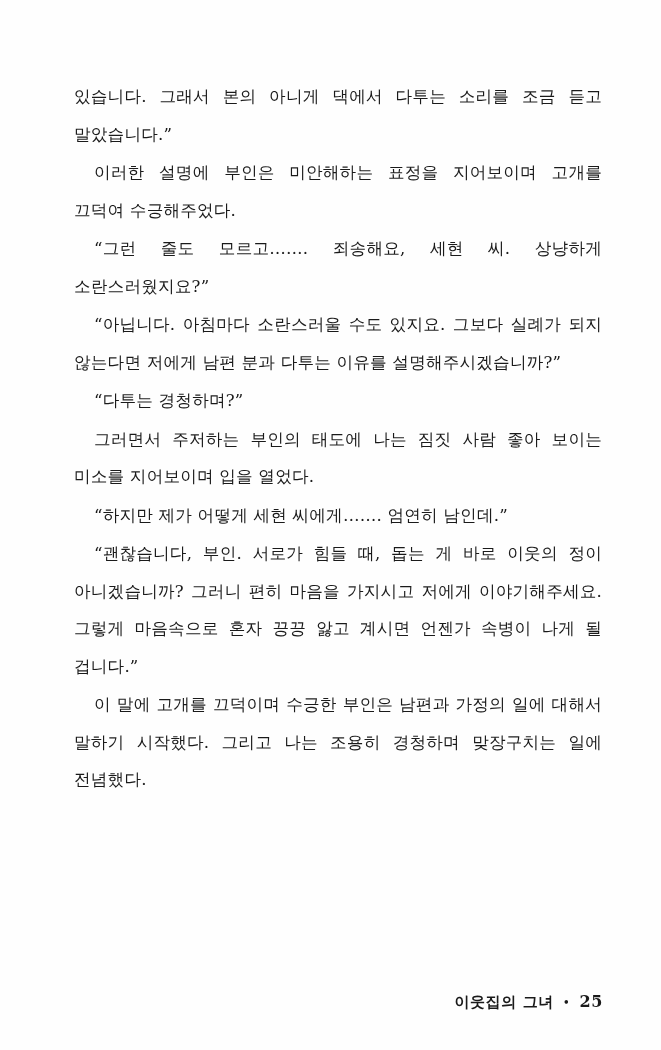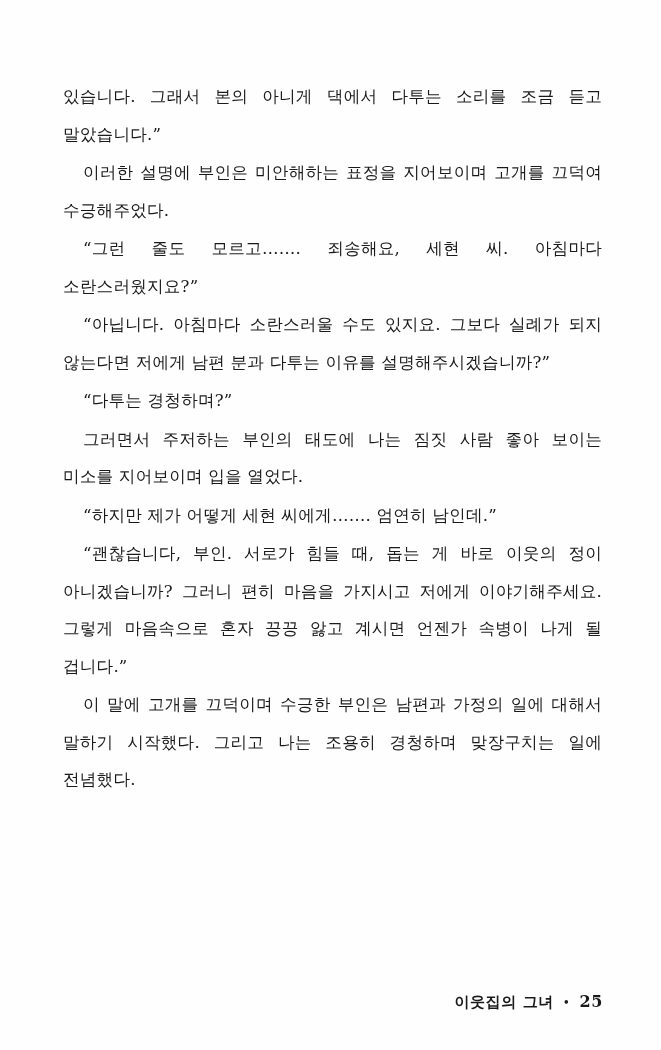--- a/index.html
+++ b/index.html
@@ -23,21 +23,21 @@
     height: 1050px;
     background: #fefefe;
   }
   .body-text {
     position: absolute;
     left: 62px;
     top: 78px;
     width: 540px;
   }
   .para {
-    margin: 0 0 1px 1px;
+    margin: 0 0 1px 12px;
     font-size: 16.6px;
     line-height: 37.5px;
     text-align: justify;
     text-justify: inter-character;
     letter-spacing: 0.2px;
     word-break: keep-all;
   }
   .para.indent {
     text-indent: 20px;
   }
@@ -68,21 +68,21 @@
     font-size: 16px;
   }
 </style>
 </head>
 <body>
 
 <div class="page">
   <div class="body-text">
       <p class="para"><span>있습니다. 그래서 본의 아니게 댁에서 다투는 소리를 조금 듣고 말았습니다.”</span></p>
       <p class="para indent"><span>이러한 설명에 부인은 미안해하는 표정을 지어보이며 고개를 끄덕여 수긍해주었다.</span></p>
-      <p class="para indent"><span>“그런 줄도 모르고……. 죄송해요, 세현 씨. 아침마다 소란스러웠지요?”</span></p>
+      <p class="para indent"><span>“그런 줄도 모르고……. 죄송해요, 세현 씨. 상냥하게 소란스러웠지요?”</span></p>
       <p class="para indent"><span>“아닙니다. 아침마다 소란스러울 수도 있지요. 그보다 실례가 되지 않는다면 저에게 </span><span class="bold">남편 분과 다투는 이유</span><span>를 설명해주시겠습니까?”</span></p>
       <p class="para indent"><span>“다투는 경청하며?”</span></p>
       <p class="para indent"><span>그러면서 주저하는 부인의 태도에 나는 짐짓 사람 좋아 보이는 미소를 지어보이며 입을 열었다.</span></p>
       <p class="para indent"><span>“하지만 제가 어떻게 세현 씨에게……. 엄연히 남인데.”</span></p>
       <p class="para indent"><span>“괜찮습니다, 부인. 서로가 힘들 때, 돕는 게 바로 이웃의 정이 아니겠습니까? 그러니 편히 마음을 가지시고 저에게 이야기해주세요. 그렇게 마음속으로 혼자 끙끙 앓고 계시면 언젠가 속병이 나게 될 겁니다.”</span></p>
       <p class="para indent"><span>이 말에 고개를 끄덕이며 수긍한 부인은 남편과 가정의 일에 대해서 말하기 시작했다. 그리고 나는 조용히 경청하며 맞장구치는 일에 전념했다.</span></p>
     </div>
   <div class="footer">
     <span class="title">이웃집의 그녀</span><span class="sep">•</span><span class="pagenum">25</span>
   </div>

